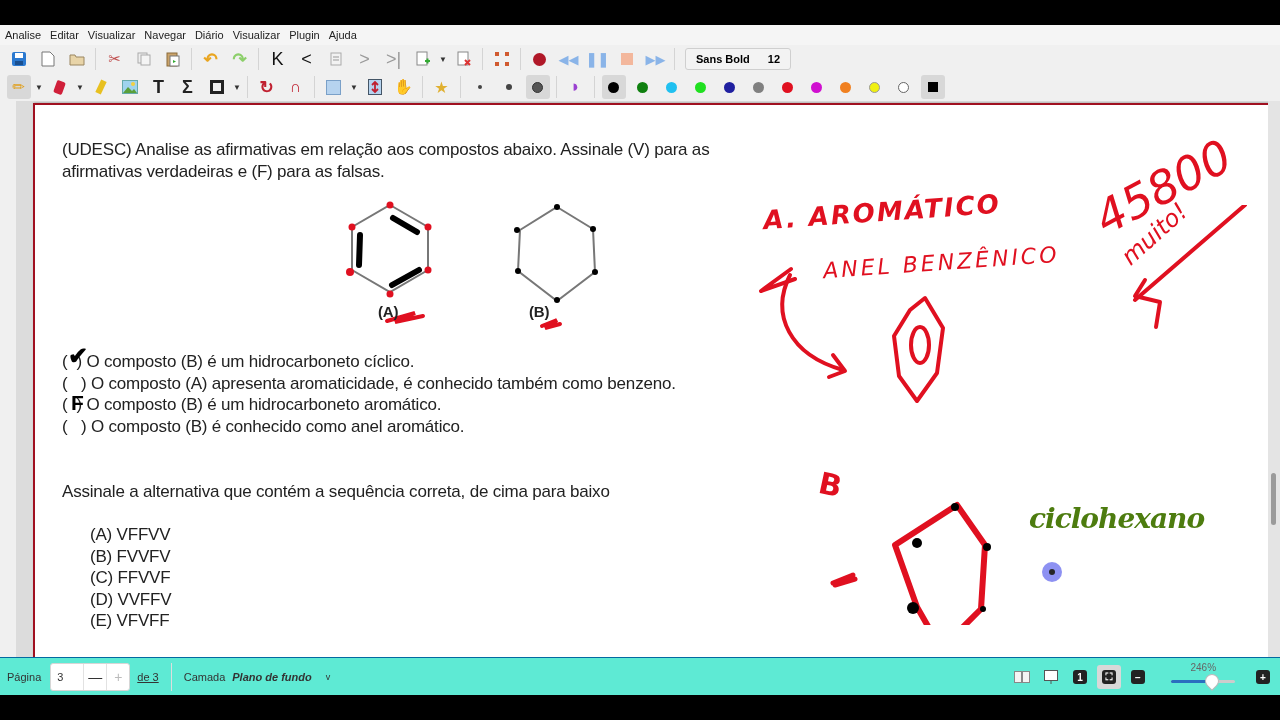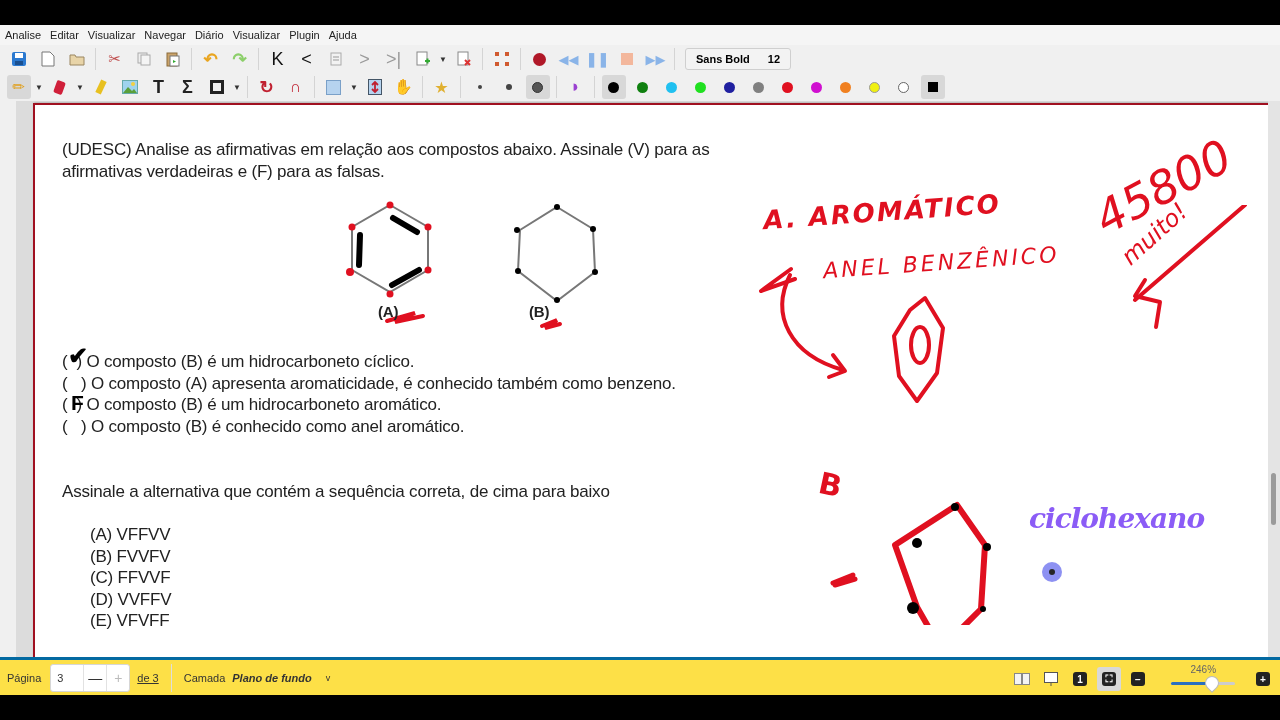--- a/index.html
+++ b/index.html
@@ -14,21 +14,21 @@
   .tbtn.sel { background: #d8d8d8; }
   .sep { width: 1px; height: 22px; background: #d4d4d4; margin: 0 4px; }
   .dd { width: 12px; height: 24px; display: flex; align-items: center; justify-content: center; font-size: 8px; color: #333; }
   .fontbtn { height: 22px; padding: 0 10px; border: 1px solid #cfcfcf; border-radius: 3px; background: #f3f3f3; font-size: 11px; font-weight: bold; display: flex; align-items: center; gap: 18px; margin-left: 6px; }
   .dot { border-radius: 50%; display: inline-block; }
   .page-area { position: absolute; left: 16px; top: 76px; width: 1268px; height: 556px; background: #dcdcdc; overflow: hidden; }
   .page { position: absolute; left: 17px; top: 2px; width: 1242px; height: 560px; background: #fff; border: 2px solid #a01020; box-shadow: 1px 0 2px #888; }
   .scroll { position: absolute; right: 0; top: 76px; width: 12px; height: 556px; background: #e4e4e4; }
   .scroll .thumb { position: absolute; left: 3px; top: 372px; width: 5px; height: 52px; border-radius: 3px; background: #9a9a9a; }
   .doc { position: absolute; font-size: 17px; color: #222; line-height: 21.5px; letter-spacing: -0.2px; }
-  .statusbar { position: absolute; left: 0; top: 632px; width: 1280px; height: 38px; background: #fde047; border-top: 3px solid #0369a1; display: flex; align-items: center; font-size: 11px; color: #333; }
+  .statusbar { position: absolute; left: 0; top: 632px; width: 1280px; height: 38px; background: #5eead4; border-top: 1px solid #0369a1; display: flex; align-items: center; font-size: 11px; color: #333; }
   .pagebox { display: flex; align-items: center; height: 28px; border: 1px solid #d6d6d6; border-radius: 3px; background: #fff; margin-left: 9px; }
   .pagebox .pv { width: 32px; padding-left: 6px; font-size: 11px; }
   .pagebox .pb { width: 23px; height: 26px; display: flex; align-items: center; justify-content: center; border-left: 1px solid #e2e2e2; font-size: 14px; }
   .sb-right { position: absolute; right: 0; top: 0; height: 38px; display: flex; align-items: center; }
   .sqicon { width: 14px; height: 14px; background: #222; border-radius: 3px; color: #fff; font-size: 10px; font-weight: bold; display: flex; align-items: center; justify-content: center; }
   svg { display: block; }
 </style>
 </head>
 <body>
 
@@ -349,21 +349,21 @@
         <g fill="#000">
           <circle cx="200" cy="302" r="4"></circle>
             <circle cx="232" cy="342" r="4"></circle>
             <circle cx="228" cy="404" r="3"></circle>
           <circle cx="182" cy="432" r="4"></circle>
             <circle cx="158" cy="403" r="6"></circle>
             <circle cx="162" cy="338" r="5"></circle>
         </g>
       </svg>
       <div style="position:absolute;left:784px;top:362px;color:#e01020;font-family:'DejaVu Sans',sans-serif;font-weight:bold;font-size:30px;transform:rotate(12deg);">B</div>
-      <div style="position:absolute;left:994px;top:397px;color:#8b5cf6;font-family:'DejaVu Serif',serif;font-style:italic;font-weight:bold;font-size:28px;letter-spacing:-1px;">ciclohexano</div>
+      <div style="position:absolute;left:994px;top:397px;color:#4d7c0f;font-family:'DejaVu Serif',serif;font-style:italic;font-weight:bold;font-size:28px;letter-spacing:-1px;">ciclohexano</div>
 
       <div style="position:absolute;left:1007px;top:457px;width:20px;height:20px;border-radius:50%;background:#7a7ef0;opacity:0.85;">
         <span style="position:absolute;left:7px;top:7px;width:6px;height:6px;border-radius:50%;background:#000;"></span>
       </div>
     </div>
   </div>
 
   <div class="scroll">
       <div class="thumb"></div>
     </div>

